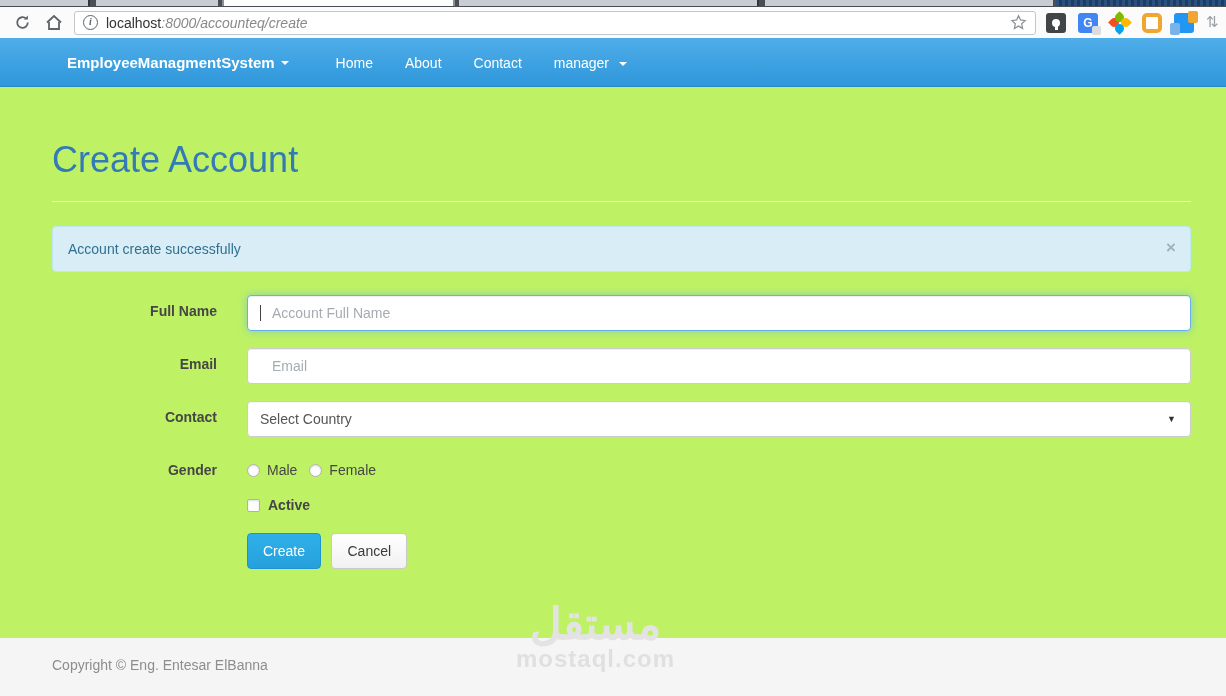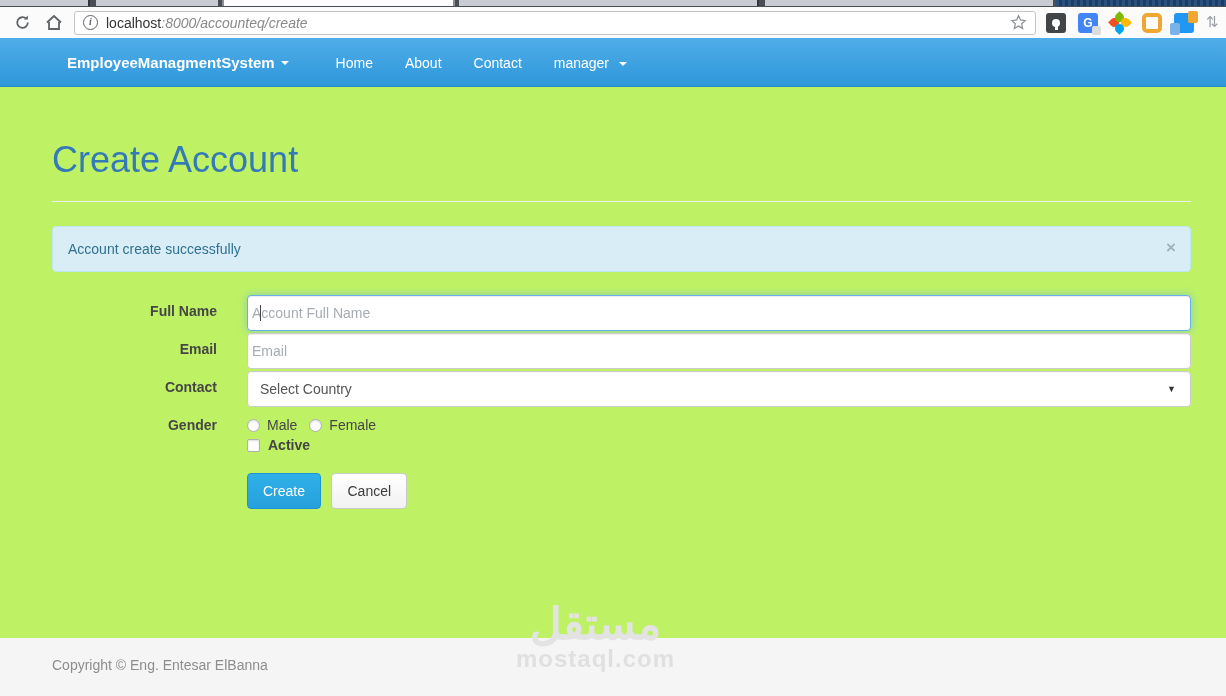--- a/index.html
+++ b/index.html
@@ -60,24 +60,24 @@
   .main { flex:1 1 auto; background:#bef264; padding:0 35px 0 52px; position:relative; }
   h1.page-title { margin-top:53px; font-size:36px; font-weight:normal; color:#337ab7; line-height:40px; }
   .divider { border:0; border-top:1px solid #eeeeee; margin-top:21px; }
 
   .alert { margin-top:24px; background:#d9edf7; border:1px solid #bce8f1; border-radius:4px;
            color:#31708f; font-size:14px; padding:14px 15px; position:relative; }
   .alert-close { position:absolute; right:14px; top:12px; color:#9ab4be; font-size:17px; font-weight:bold;
                  line-height:17px; cursor:pointer; }
 
   .form { margin-top:23px; }
-  .form-row { display:flex; margin-bottom:2px; }
+  .form-row { display:flex; margin-bottom:17px; }
   .lbl-col { width:165px; text-align:right; padding-top:8px; font-size:14px; font-weight:bold; color:#464646; flex:0 0 auto; }
   .ctl-col { flex:1; margin-left:30px; position:relative; }
-  input.form-control { width:100%; height:36px; border:1px solid #ccc; border-radius:4px; padding:0 4px;
+  input.form-control { width:100%; height:36px; border:1px solid #ccc; border-radius:4px; padding:0 24px;
                        font-size:14px; color:#555; font-family:"Liberation Sans",sans-serif;
                        box-shadow:inset 0 1px 1px rgba(0,0,0,.075); outline:none; }
   input.form-control::placeholder { color:#a6acb2; opacity:1; }
   input.focused { border-color:#66afe9; box-shadow:inset 0 1px 1px rgba(0,0,0,.075), 0 0 8px rgba(102,175,233,.6); }
   .caret-line { position:absolute; left:13px; top:10px; width:1px; height:16px; background:#444; }
 
   .select-box { width:100%; height:36px; border:1px solid #ccc; border-radius:4px; background:#fff;
                 display:flex; align-items:center; padding:0 12px; font-size:14px; color:#555; cursor:pointer;
                 box-shadow:inset 0 1px 1px rgba(0,0,0,.04); }
   .select-arrow { margin-left:auto; margin-right:2px; font-size:9px; color:#333; }

